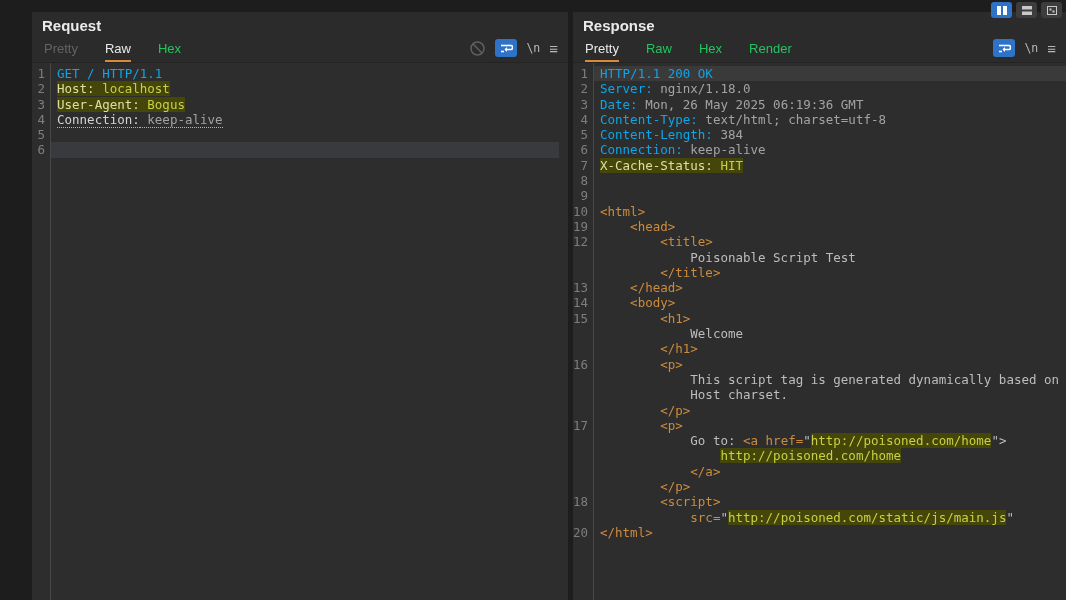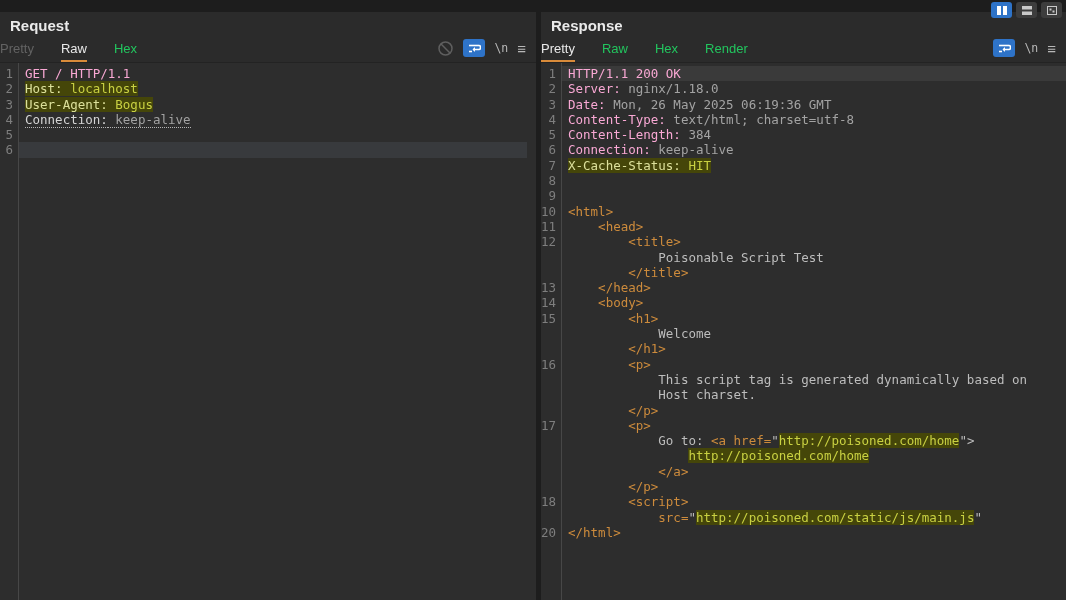--- a/index.html
+++ b/index.html
@@ -7,45 +7,45 @@
     width:1066px;height:600px;position:relative;overflow:hidden;
     background:#1d1d1d;font-family:"Liberation Sans",sans-serif;
     -webkit-font-smoothing:antialiased;
   }
   
   .layout-buttons{position:absolute;top:2px;right:4px;display:flex;gap:4px;z-index:9;}
   .layout-btn{width:21px;height:16px;border-radius:3px;background:#3d3d3d;
     display:flex;align-items:center;justify-content:center;}
   .layout-btn.active{background:#2e73c8;}
   
-  .panel{position:absolute;top:12px;bottom:0;background:#2b2b2b;display:flex;flex-direction:column;}
+  .panel{position:absolute;top:12px;bottom:0;background:#2b2b2b;display:flex;flex-direction:column;margin-left:32px;}
   #request-panel{left:0;width:536px;}
   #response-panel{left:541px;right:0;}
   .panel-title{font-weight:bold;font-size:15px;line-height:17px;color:#eaeaea;padding:5px 0 0 10px;}
-  .tabs-row{display:flex;align-items:stretch;height:26px;position:relative;margin-top:2px;}
+  .tabs-row{display:flex;align-items:stretch;height:26px;padding-left:12px;position:relative;margin-top:2px;}
   .tab{font-size:13px;color:#22c55e;margin-right:27px;display:flex;align-items:center;
     border-bottom:2px solid transparent;box-sizing:border-box;cursor:default;}
   .tab.active{color:#e9e9e9;border-bottom-color:#d98b3a;}
   .tab.disabled{color:#636363;}
   .tab-icons{position:absolute;right:10px;top:0;height:24px;display:flex;align-items:center;gap:9px;}
   .wrap-btn{width:22px;height:18px;border-radius:3px;background:#2e73c8;display:flex;align-items:center;justify-content:center;}
   .nl-icon{font-family:"DejaVu Sans Mono",monospace;font-size:11.5px;color:#b8b8b8;}
   .menu-icon{font-size:15px;color:#b8b8b8;line-height:1;}
   
   .editor{flex:1;background:#2d2d2d;border-top:1px solid #232323;position:relative;overflow:hidden;
     font-family:"DejaVu Sans Mono",monospace;font-size:12.5px;line-height:15.3px;padding-top:3px;}
   .editor::before{content:"";position:absolute;top:0;bottom:0;left:var(--gw);width:1px;background:#474747;}
   .code-row{display:flex;white-space:pre;height:15.3px;}
   .num{width:var(--gw);flex:none;box-sizing:border-box;text-align:right;padding-right:5px;color:#7e7e7e;}
   .content{flex:1;padding-left:7px;}
   .bg-sel>.content{background:#3a3a3a;}
   .bg-caret>.content{background:#383a3d;margin-right:9px;}
   
   .c-plain{color:#bdbdbd;}
-  .c-name{color:#f9a8d4;}
+  .c-name{color:#0ea5e9;}
   .c-value{color:#a3a3a3;}
   .c-tag{color:#cd8b3c;}
   .c-hlname{color:#dce09b;background:#454609;}
   .c-hlvalue{color:#c9d142;background:#454609;}
   .c-uname{color:#d4d4d4;border-bottom:1px dotted #b5b5b5;}
   .c-uvalue{color:#a2a2a2;border-bottom:1px dotted #b5b5b5;}
 </style>
 </head>
 <body>
 
@@ -128,21 +128,21 @@
       <div class="code-row bg-sel"><span class="num">1</span><span class="content"><span class="c-name">HTTP/1.1 200 OK</span></span></div>
       <div class="code-row"><span class="num">2</span><span class="content"><span class="c-name">Server:</span><span class="c-value"> nginx/1.18.0</span></span></div>
       <div class="code-row"><span class="num">3</span><span class="content"><span class="c-name">Date:</span><span class="c-value"> Mon, 26 May 2025 06:19:36 GMT</span></span></div>
       <div class="code-row"><span class="num">4</span><span class="content"><span class="c-name">Content-Type:</span><span class="c-value"> text/html; charset=utf-8</span></span></div>
       <div class="code-row"><span class="num">5</span><span class="content"><span class="c-name">Content-Length:</span><span class="c-value"> 384</span></span></div>
       <div class="code-row"><span class="num">6</span><span class="content"><span class="c-name">Connection:</span><span class="c-value"> keep-alive</span></span></div>
       <div class="code-row"><span class="num">7</span><span class="content"><span class="c-hlname">X-Cache-Status:</span><span class="c-hlvalue"> HIT</span></span></div>
       <div class="code-row"><span class="num">8</span><span class="content"></span></div>
       <div class="code-row"><span class="num">9</span><span class="content"></span></div>
       <div class="code-row"><span class="num">10</span><span class="content"><span class="c-tag">&lt;html&gt;</span></span></div>
-      <div class="code-row"><span class="num">11</span><span class="content"><span class="c-plain">    </span><span class="c-tag">&lt;head&gt;</span></span></div>
+      <div class="code-row"><span class="num">19</span><span class="content"><span class="c-plain">    </span><span class="c-tag">&lt;head&gt;</span></span></div>
       <div class="code-row"><span class="num">12</span><span class="content"><span class="c-plain">        </span><span class="c-tag">&lt;title&gt;</span></span></div>
       <div class="code-row"><span class="num"></span><span class="content"><span class="c-plain">            Poisonable Script Test</span></span></div>
       <div class="code-row"><span class="num"></span><span class="content"><span class="c-plain">        </span><span class="c-tag">&lt;/title&gt;</span></span></div>
       <div class="code-row"><span class="num">13</span><span class="content"><span class="c-plain">    </span><span class="c-tag">&lt;/head&gt;</span></span></div>
       <div class="code-row"><span class="num">14</span><span class="content"><span class="c-plain">    </span><span class="c-tag">&lt;body&gt;</span></span></div>
       <div class="code-row"><span class="num">15</span><span class="content"><span class="c-plain">        </span><span class="c-tag">&lt;h1&gt;</span></span></div>
       <div class="code-row"><span class="num"></span><span class="content"><span class="c-plain">            Welcome</span></span></div>
       <div class="code-row"><span class="num"></span><span class="content"><span class="c-plain">        </span><span class="c-tag">&lt;/h1&gt;</span></span></div>
       <div class="code-row"><span class="num">16</span><span class="content"><span class="c-plain">        </span><span class="c-tag">&lt;p&gt;</span></span></div>
       <div class="code-row"><span class="num"></span><span class="content"><span class="c-plain">            This script tag is generated dynamically based on</span></span></div>

